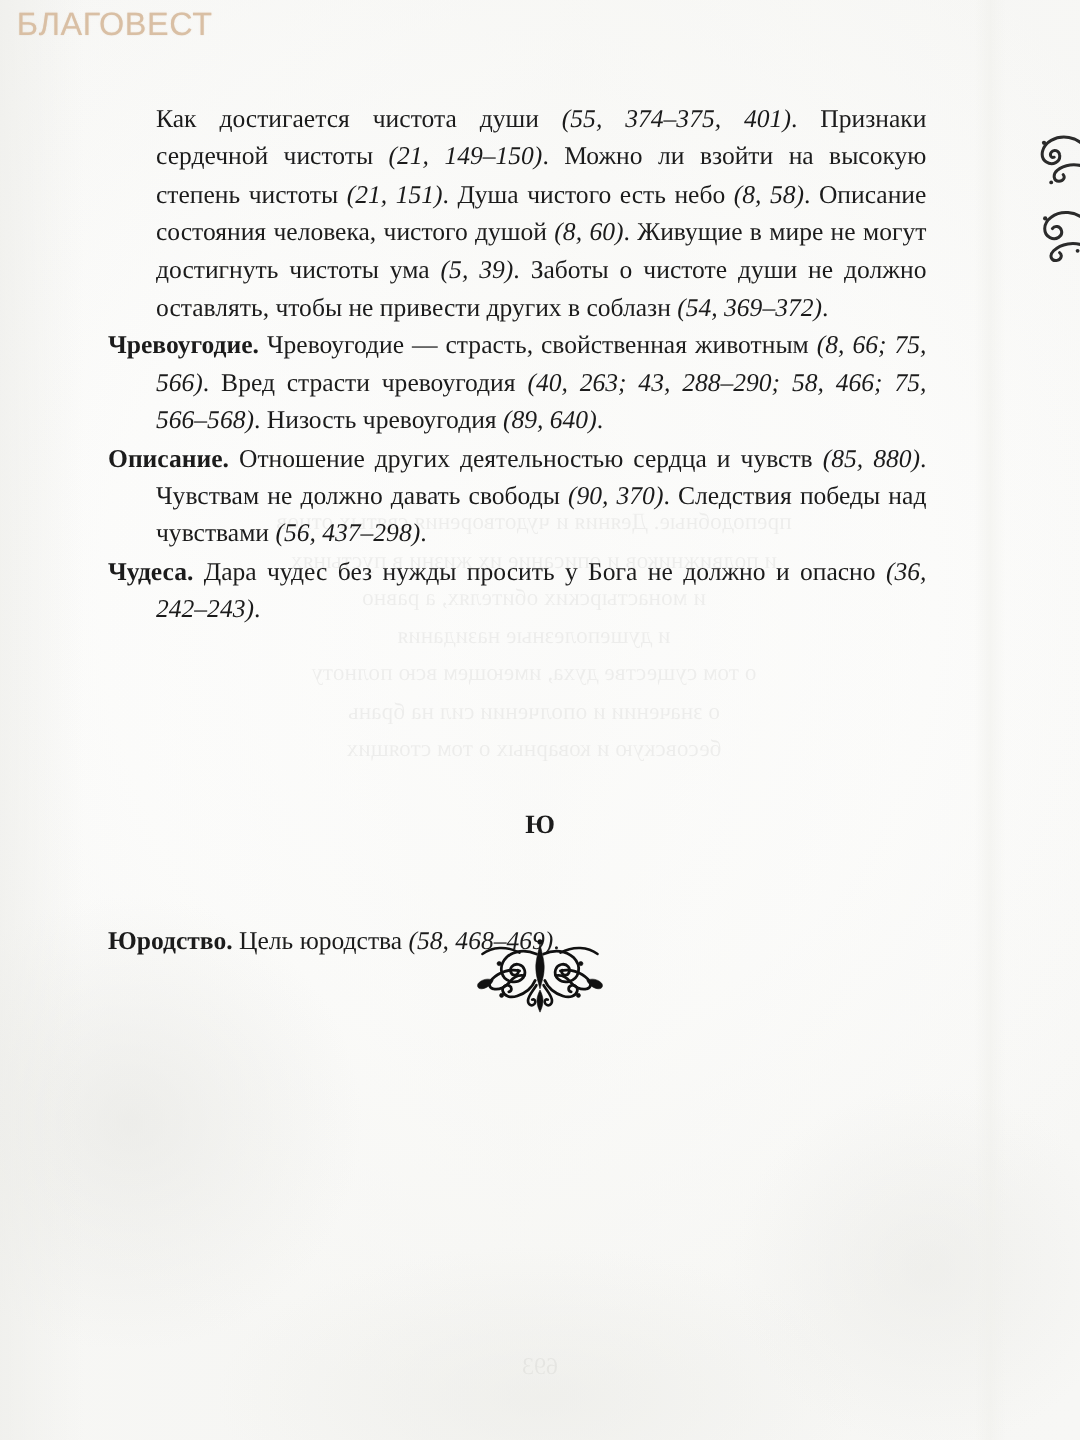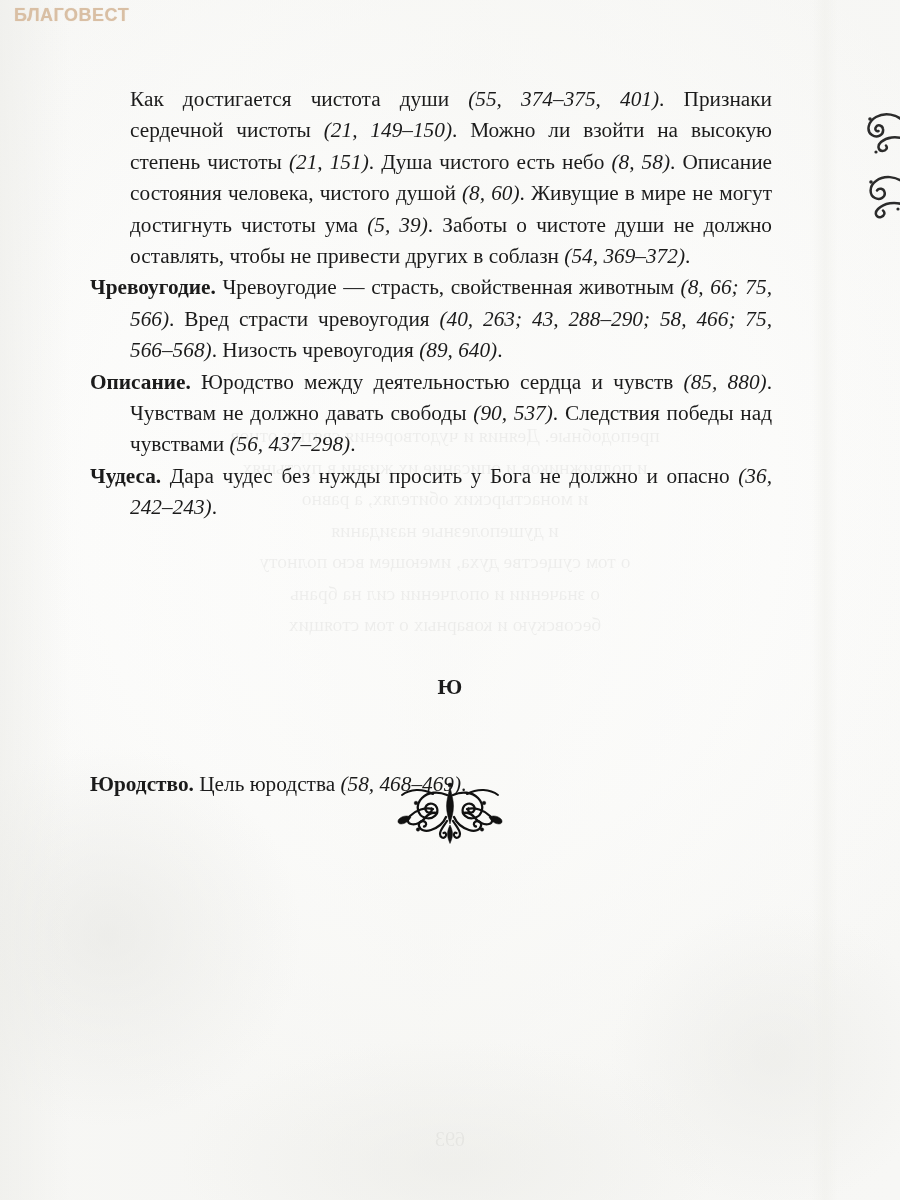--- a/index.html
+++ b/index.html
@@ -40,22 +40,22 @@
     background: linear-gradient(to right, rgba(235,235,231,.55), rgba(255,255,255,0));
     pointer-events: none;
   }
 
   
   #watermark {
     position: absolute;
     left: 14px;
     top: 5px;
     font-family: "Liberation Sans", "DejaVu Sans", sans-serif;
-    font-weight: bold;
-    font-size: 18px;
+    font-weight: normal;
+    font-size: 27px;
     letter-spacing: .5px;
     color: #d9bfa4;
     text-shadow: 0 0 1px rgba(217,191,164,.6);
     user-select: none;
   }
 
   
   .bleed {
     position: absolute;
     color: #000;
@@ -205,21 +205,21 @@
   </div>
   <div id="bleed-pageno">693</div>
 
   <div id="watermark">БЛАГОВЕСТ</div>
 
   <div id="column">
 
     <p class="para cont" id="p-cont"><span>Как достигается чистота души </span><span class="ref">(55, 374–375, 401)</span><span>. Признаки сердечной чистоты </span><span class="ref">(21, 149–150)</span><span>. Можно ли взойти на высокую степень чистоты </span><span class="ref">(21, 151)</span><span>. Душа чистого есть небо </span><span class="ref">(8, 58)</span><span>. Описание состояния человека, чистого душой </span><span class="ref">(8, 60)</span><span>. Живущие в мире не могут достигнуть чистоты ума </span><span class="ref">(5, 39)</span><span>. Заботы о чистоте души не должно оставлять, чтобы не привести других в соблазн </span><span class="ref">(54, 369–372)</span><span>.</span></p>
 
     <p class="para entry" id="p-e0"><span class="hw">Чревоугодие.</span><span> Чревоугодие — страсть, свойственная животным </span><span class="ref">(8, 66; 75, 566)</span><span>. Вред страсти чревоугодия </span><span class="ref">(40, 263; 43, 288–290; 58, 466; 75, 566–568)</span><span>. Низость чревоугодия </span><span class="ref">(89, 640)</span><span>.</span></p>
-    <p class="para entry" id="p-e1"><span class="hw">Описание.</span><span> Юродство между деятельностью сердца и чувств </span><span class="ref">(85, 880)</span><span>. Чувствам не должно давать свободы </span><span class="ref">(90, 537)</span><span>. Следствия победы над чувствами </span><span class="ref">(56, 437–298)</span><span>.</span></p>
+    <p class="para entry" id="p-e1"><span class="hw">Описание.</span><span> Отношение других деятельностью сердца и чувств </span><span class="ref">(85, 880)</span><span>. Чувствам не должно давать свободы </span><span class="ref">(90, 370)</span><span>. Следствия победы над чувствами </span><span class="ref">(56, 437–298)</span><span>.</span></p>
     <p class="para entry" id="p-e2"><span class="hw">Чудеса.</span><span> Дара чудес без нужды просить у Бога не должно и опасно </span><span class="ref">(36, 242–243)</span><span>.</span></p>
 
   </div>
 
   <div id="sectionletter">Ю</div>
 
   <div id="entry-yurodstvo"><span class="hw">Юродство.</span><span> Цель юродства </span><span class="ref">(58, 468–469)</span><span>.</span></div>
 
   <div id="ornament">
     <svg viewBox="0 0 260 132" xmlns="http://www.w3.org/2000/svg">

